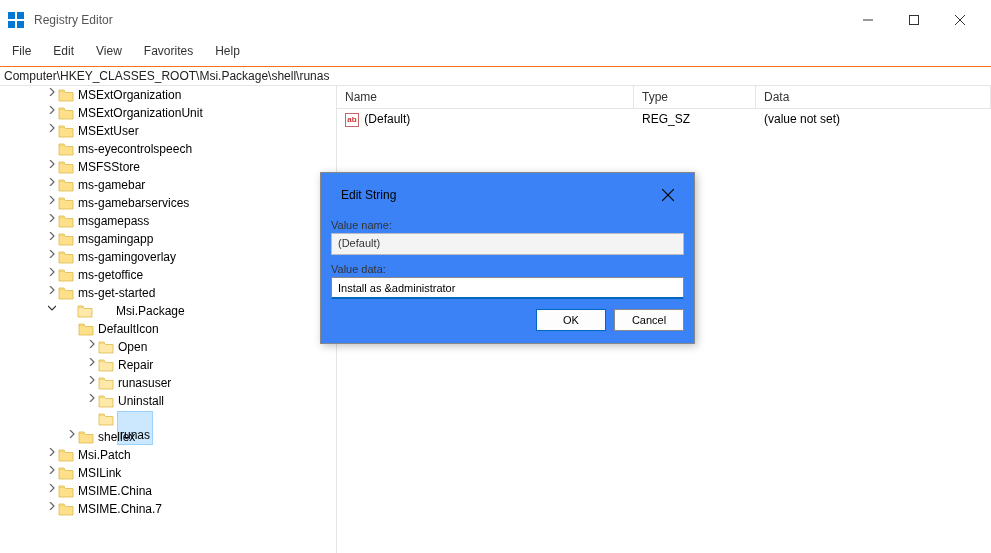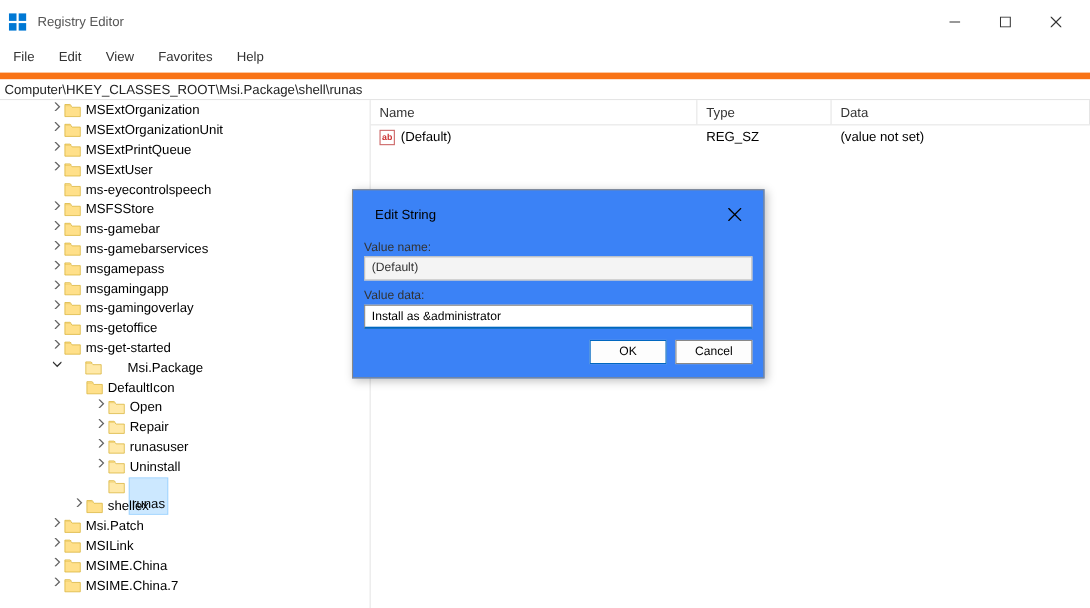--- a/index.html
+++ b/index.html
@@ -12,21 +12,21 @@
 .titlebar .spacer { flex: 1; }
 .win-controls { display: flex; }
 .win-btn { width: 46px; height: 30px; display: flex; align-items: center; justify-content: center; color: #555; }
 .win-btn svg { width: 10px; height: 10px; }
 
 
 .menubar { display: flex; gap: 14px; padding: 2px 8px 6px 8px; color: #333; font-size: 12px; }
 .menubar .menu-item { cursor: default; padding: 2px 4px; }
 
 
-.addressbar { border-top: 6px solid #f97316; border-bottom: 1px solid #e5e5e5; padding: 2px 4px; font-size: 12px; color: #222; }
+.addressbar { border-top: 1px solid #f97316; border-bottom: 1px solid #e5e5e5; padding: 2px 4px; font-size: 12px; color: #222; }
 
 
 .main { display: flex; height: calc(553px - 40px - 24px - 20px); }
 .tree-pane { width: 337px; border-right: 1px solid #e5e5e5; overflow: hidden; padding-top: 2px; }
 .list-pane { flex: 1; }
 
 
 .tree { font-size: 12px; }
 .tree-row { display: flex; height: 18px; white-space: nowrap; }
 .expander { width: 12px; display: inline-flex; justify-content: center; color: #666; font-size: 10px; }
@@ -138,34 +138,20 @@
             <svg width="8" height="8" viewBox="0 0 8 8">
               <path d="M2 0 L6 4 L2 8" fill="none" stroke="#666" stroke-width="1.2"></path>
             </svg>
           </span>
           <span class="folder-icon">
             <svg viewBox="0 0 16 14">
               <path d="M1 3 L6 3 L7.5 4.5 L15 4.5 L15 13 L1 13 Z" fill="#ffe08a" stroke="#d9b33a" stroke-width="0.7"></path>
               <path d="M1 3 L1 2 L5.5 2 L7 3" fill="#ffe08a" stroke="#d9b33a" stroke-width="0.7"></path>
             </svg>
           </span>
-          <span class="tree-label">MSExtPrintQueue</span>
-        </div>
-        <div class="tree-row" style="padding-left: 46px;">
-          <span class="expander">
-            <svg width="8" height="8" viewBox="0 0 8 8">
-              <path d="M2 0 L6 4 L2 8" fill="none" stroke="#666" stroke-width="1.2"></path>
-            </svg>
-          </span>
-          <span class="folder-icon">
-            <svg viewBox="0 0 16 14">
-              <path d="M1 3 L6 3 L7.5 4.5 L15 4.5 L15 13 L1 13 Z" fill="#ffe08a" stroke="#d9b33a" stroke-width="0.7"></path>
-              <path d="M1 3 L1 2 L5.5 2 L7 3" fill="#ffe08a" stroke="#d9b33a" stroke-width="0.7"></path>
-            </svg>
-          </span>
           <span class="tree-label">MSExtUser</span>
         </div>
         <div class="tree-row" style="padding-left: 46px;">
           <span class="expander"></span>
           <span class="folder-icon">
             <svg viewBox="0 0 16 14">
               <path d="M1 3 L6 3 L7.5 4.5 L15 4.5 L15 13 L1 13 Z" fill="#ffe08a" stroke="#d9b33a" stroke-width="0.7"></path>
               <path d="M1 3 L1 2 L5.5 2 L7 3" fill="#ffe08a" stroke="#d9b33a" stroke-width="0.7"></path>
             </svg>
           </span>

